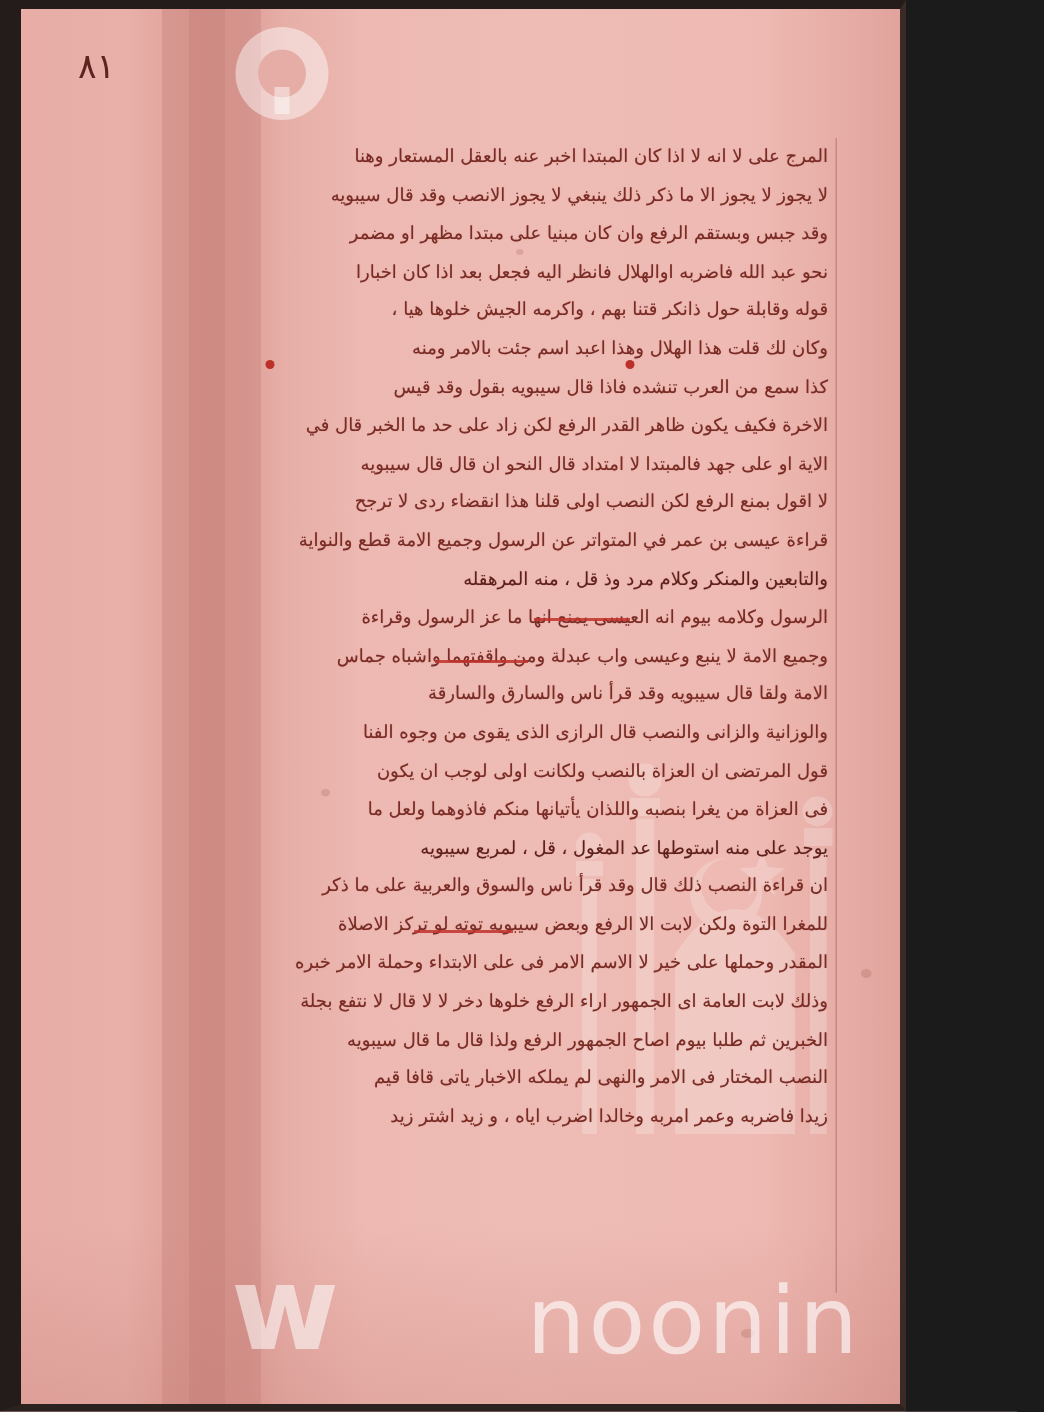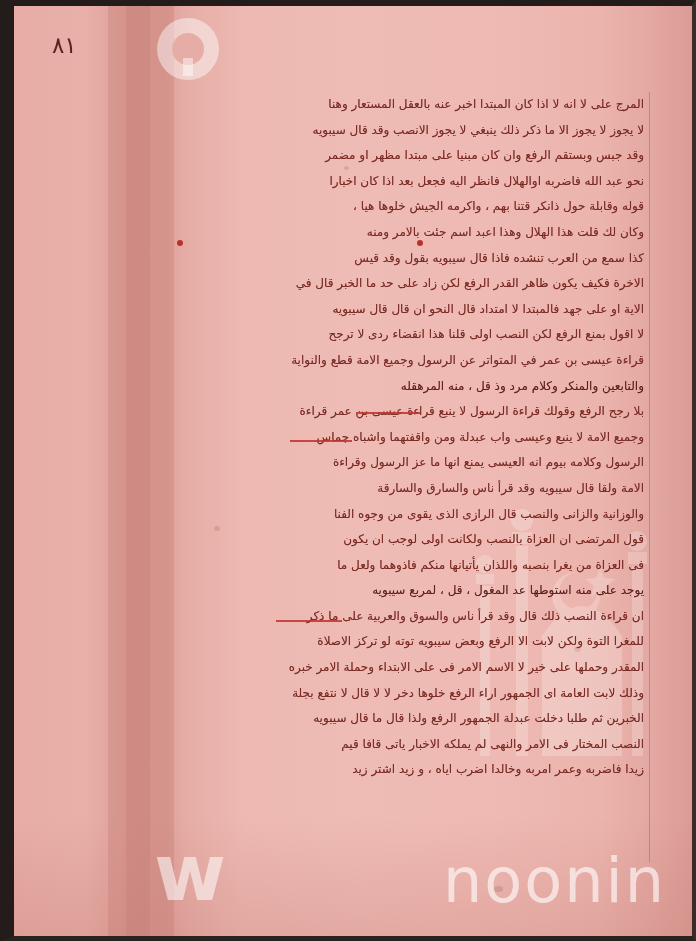--- a/index.html
+++ b/index.html
@@ -2,21 +2,21 @@
 <html><head>
 <meta charset="utf-8">
 <style>
   html, body {
     margin: 0;
     padding: 0;
     background: #1b1b1b;
   }
   #page {
     position: relative;
-    width: 696px;
+    width: 604px;
     height: 941px;
     overflow: hidden;
     background: #e9b2ab;
     font-family: "DejaVu Sans", sans-serif;
   }
   
   .scan-frame {
     position: absolute;
     inset: 0;
     box-sizing: border-box;
@@ -264,33 +264,32 @@
       <div class="line">وقد جبس وبستقم الرفع وان كان مبنيا على مبتدا مظهر او مضمر</div>
       <div class="line">نحو عبد الله فاضربه اوالهلال فانظر اليه فجعل بعد اذا كان اخبارا</div>
       <div class="line">قوله وقابلة حول ذانكر قتنا بهم ، واكرمه الجيش خلوها هيا ،</div>
       <div class="line">وكان لك قلت هذا الهلال وهذا اعبد اسم جئت بالامر ومنه</div>
       <div class="line">كذا سمع من العرب تنشده فاذا قال سيبويه بقول وقد قيس</div>
       <div class="line">الاخرة فكيف يكون ظاهر القدر الرفع لكن زاد على حد ما الخبر قال في</div>
       <div class="line">الاية او على جهد فالمبتدا لا امتداد قال النحو ان قال قال سيبويه</div>
       <div class="line">لا اقول بمنع الرفع لكن النصب اولى قلنا هذا انقضاء ردى لا ترجح</div>
       <div class="line">قراءة عيسى بن عمر في المتواتر عن الرسول وجميع الامة قطع والنواية</div>
       <div class="line ink-dark">والتابعين والمنكر وكلام مرد وذ قل ، منه المرهقله</div>
-      <div class="line">بلا رجح الرفع وقولك قراءة الرسول لا ينبع قراءة عيسى بن عمر قراءة</div>
+      <div class="line">الرسول وكلامه بيوم انه العيسى يمنع انها ما عز الرسول وقراءة</div>
       <div class="line">وجميع الامة لا ينبع وعيسى واب عبدلة ومن واقفتهما واشباه جماس</div>
-      <div class="line">الرسول وكلامه بيوم انه العيسى يمنع انها ما عز الرسول وقراءة</div>
       <div class="line">الامة ولقا قال سيبويه وقد قرأ ناس والسارق والسارقة</div>
       <div class="line">والوزانية والزانى والنصب قال الرازى الذى يقوى من وجوه الفنا</div>
       <div class="line">قول المرتضى ان العزاة بالنصب ولكانت اولى لوجب ان يكون</div>
       <div class="line">فى العزاة من يغرا بنصبه واللذان يأتيانها منكم فاذوهما ولعل ما</div>
       <div class="line ink-dark">يوجد على منه استوطها عد المغول ، قل ، لمربع سيبويه</div>
       <div class="line">ان قراءة النصب ذلك قال وقد قرأ ناس والسوق والعربية على ما ذكر</div>
       <div class="line">للمغرا التوة ولكن لابت الا الرفع وبعض سيبويه توته لو تركز الاصلاة</div>
       <div class="line">المقدر وحملها على خير لا الاسم الامر فى على الابتداء وحملة الامر خبره</div>
       <div class="line">وذلك لابت العامة اى الجمهور اراء الرفع خلوها دخر لا لا قال لا نتفع بجلة</div>
-      <div class="line">الخبرين ثم طلبا دخلت عبدلة الجمهور الرفع ولذا قال ما قال سيبويه</div>
+      <div class="line">الخبرين ثم طلبا بيوم اصاح الجمهور الرفع ولذا قال ما قال سيبويه</div>
       <div class="line">النصب المختار فى الامر والنهى لم يملكه الاخبار ياتى قافا قيم</div>
       <div class="line">زيدا فاضربه وعمر امربه وخالدا اضرب اياه ، و زيد اشتر زيد</div>
     </div>
 
     <div class="rubric" style="left:342px;top:406px;width:64px;"></div>
     <div class="rubric" style="left:276px;top:434px;width:62px;"></div>
     <div class="rubric" style="left:262px;top:614px;width:66px;"></div>
     <div class="dot-mark" style="left:163px;top:234px;"></div>
     <div class="dot-mark" style="left:403px;top:234px;"></div>
 

